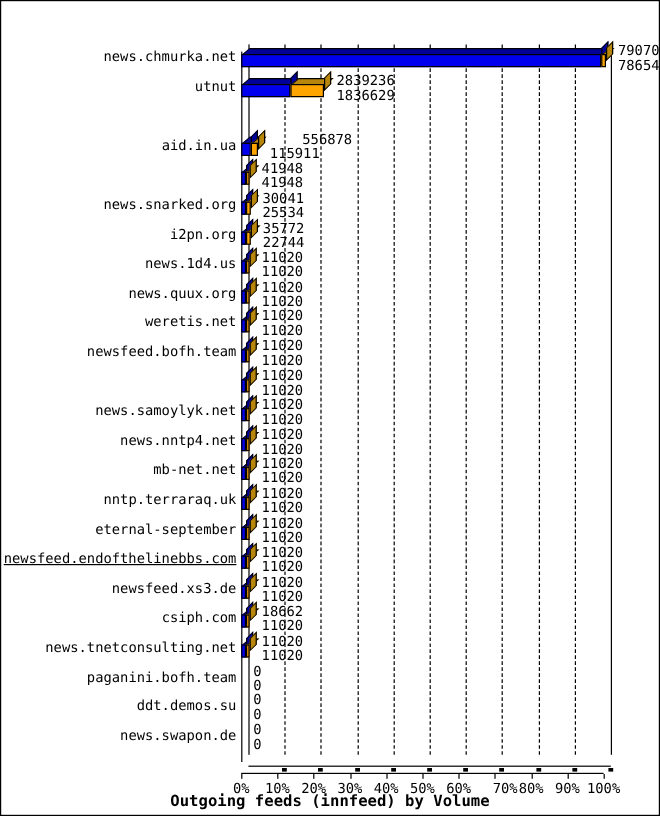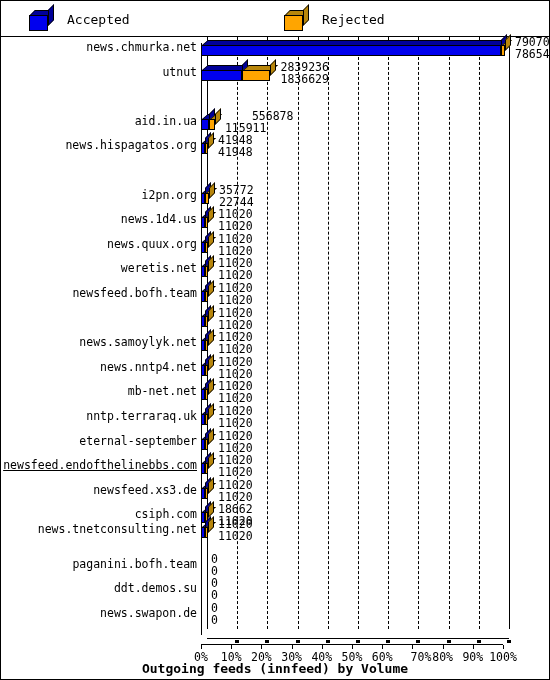--- a/index.html
+++ b/index.html
@@ -76,38 +76,20 @@
     position:absolute;left:0;bottom:3px;width:548px;
     text-align:center;font-size:13px;font-weight:bold;color:#000;
     letter-spacing:0px;
   }
 </style>
 </head>
 <body>
 
 <div id="page">
 
-  <div id="legend">
-      <div class="legend-entry" style="left: 28px;">
-        <div class="legend-swatch">
-          <div class="cube-top" style="background: rgb(0, 0, 153);"></div>
-          <div class="cube-side" style="background: rgb(0, 0, 153);"></div>
-          <div class="cube-front" style="background: rgb(0, 0, 238);"></div>
-        </div>
-        <div class="legend-label">Accepted</div>
-      </div>
-      <div class="legend-entry" style="left: 283px;">
-        <div class="legend-swatch">
-          <div class="cube-top" style="background: rgb(184, 134, 11);"></div>
-          <div class="cube-side" style="background: rgb(184, 134, 11);"></div>
-          <div class="cube-front" style="background: rgb(255, 165, 0);"></div>
-        </div>
-        <div class="legend-label">Rejected</div>
-      </div>
-    </div>
 
   <div id="plot">
     <div id="rows">
         <div class="grid-line" style="left: 236.2px; top: 0px; height: 592.4px;"></div>
         <div class="grid-line" style="left: 266.4px; top: 0px; height: 592.4px;"></div>
         <div class="grid-line" style="left: 296.6px; top: 0px; height: 592.4px;"></div>
         <div class="grid-line" style="left: 326.8px; top: 0px; height: 592.4px;"></div>
         <div class="grid-line" style="left: 357px; top: 0px; height: 592.4px;"></div>
         <div class="grid-line" style="left: 387.2px; top: 0px; height: 592.4px;"></div>
         <div class="grid-line" style="left: 417.4px; top: 0px; height: 592.4px;"></div>
@@ -155,34 +137,48 @@
           </div>
           <div class="seg" style="left: 207.852px; width: 6.04px;">
             <div class="top" style="background: rgb(184, 134, 11);"></div>
             <div class="side" style="background: rgb(184, 134, 11);"></div>
             <div class="face" style="background: rgb(255, 165, 0);"></div>
           </div>
           <div class="val acc" style="left: 223.892px; margin-left: 27px;">556878</div>
           <div class="val rej" style="left: 223.892px;">115911</div>
         </div>
         <div class="row" style="top: 102.4px; height: 11px;">
-          <div class="row-label" style="top: 1px;">news.hispagatos.org</div>
           <div class="seg" style="left: 200px; width: 3.5px;">
             <div class="top" style="background: rgb(0, 0, 153);"></div>
             <div class="side" style="background: rgb(0, 0, 153);"></div>
             <div class="face" style="background: rgb(0, 0, 238);"></div>
           </div>
           <div class="seg" style="left: 203.5px; width: 3.5px;">
             <div class="top" style="background: rgb(184, 134, 11);"></div>
             <div class="side" style="background: rgb(184, 134, 11);"></div>
             <div class="face" style="background: rgb(255, 165, 0);"></div>
           </div>
           <div class="val acc" style="left: 217px;">41948</div>
           <div class="val rej" style="left: 217px;">41948</div>
         </div>
+        <div class="row" style="top: 127px; height: 11px;">
+          <div class="row-label" style="top: 1px;">news.snarked.org</div>
+          <div class="seg" style="left: 200px; width: 3.5px;">
+            <div class="top" style="background: rgb(0, 0, 153);"></div>
+            <div class="side" style="background: rgb(0, 0, 153);"></div>
+            <div class="face" style="background: rgb(0, 0, 238);"></div>
+          </div>
+          <div class="seg" style="left: 203.5px; width: 4.228px;">
+            <div class="top" style="background: rgb(184, 134, 11);"></div>
+            <div class="side" style="background: rgb(184, 134, 11);"></div>
+            <div class="face" style="background: rgb(255, 165, 0);"></div>
+          </div>
+          <div class="val acc" style="left: 217.728px;">30041</div>
+          <div class="val rej" style="left: 217.728px;">25534</div>
+        </div>
         <div class="row" style="top: 151.6px; height: 11px;">
           <div class="row-label" style="top: 1px;">i2pn.org</div>
           <div class="seg" style="left: 200px; width: 3.5px;">
             <div class="top" style="background: rgb(0, 0, 153);"></div>
             <div class="side" style="background: rgb(0, 0, 153);"></div>
             <div class="face" style="background: rgb(0, 0, 238);"></div>
           </div>
           <div class="seg" style="left: 203.5px; width: 4.53px;">
             <div class="top" style="background: rgb(184, 134, 11);"></div>
             <div class="side" style="background: rgb(184, 134, 11);"></div>
@@ -378,21 +374,21 @@
             <div class="face" style="background: rgb(0, 0, 238);"></div>
           </div>
           <div class="seg" style="left: 203.5px; width: 3.5px;">
             <div class="top" style="background: rgb(184, 134, 11);"></div>
             <div class="side" style="background: rgb(184, 134, 11);"></div>
             <div class="face" style="background: rgb(255, 165, 0);"></div>
           </div>
           <div class="val acc" style="left: 217px;">18662</div>
           <div class="val rej" style="left: 217px;">11020</div>
         </div>
-        <div class="row" style="top: 486px; height: 11px;">
+        <div class="row" style="top: 496px; height: 11px;">
           <div class="row-label" style="top: 1px;">news.tnetconsulting.net</div>
           <div class="seg" style="left: 200px; width: 3.5px;">
             <div class="top" style="background: rgb(0, 0, 153);"></div>
             <div class="side" style="background: rgb(0, 0, 153);"></div>
             <div class="face" style="background: rgb(0, 0, 238);"></div>
           </div>
           <div class="seg" style="left: 203.5px; width: 3.5px;">
             <div class="top" style="background: rgb(184, 134, 11);"></div>
             <div class="side" style="background: rgb(184, 134, 11);"></div>
             <div class="face" style="background: rgb(255, 165, 0);"></div>

